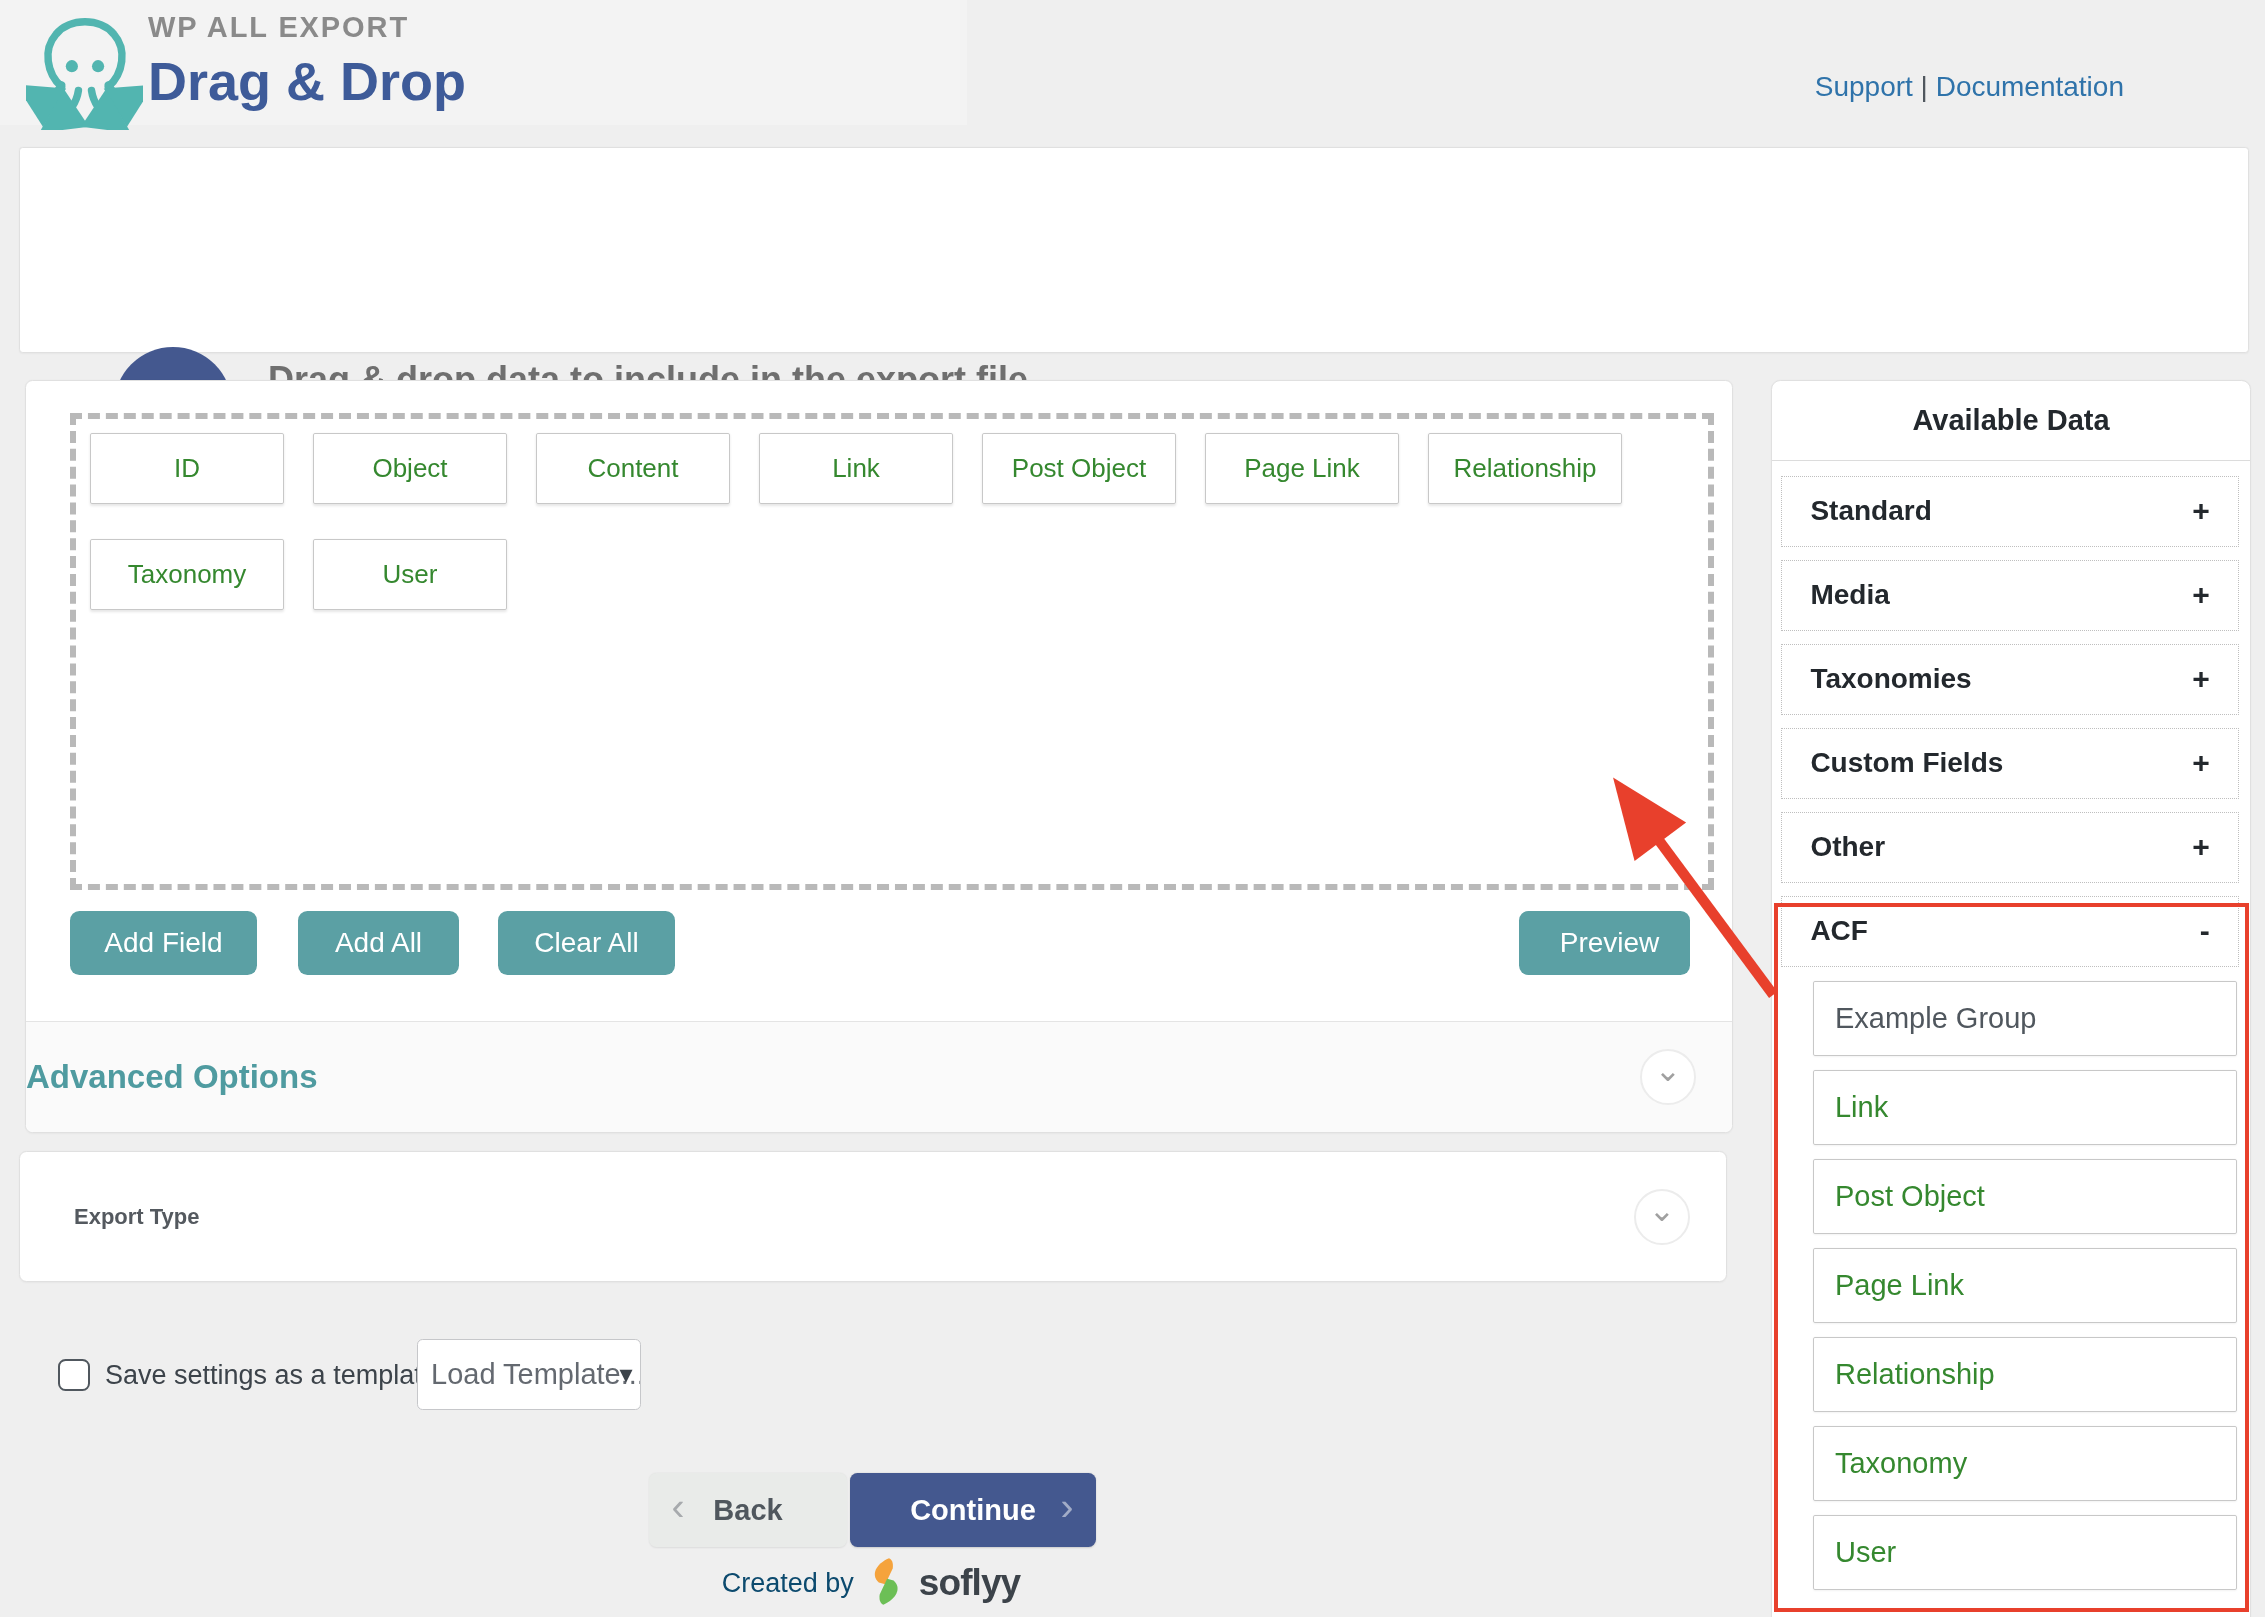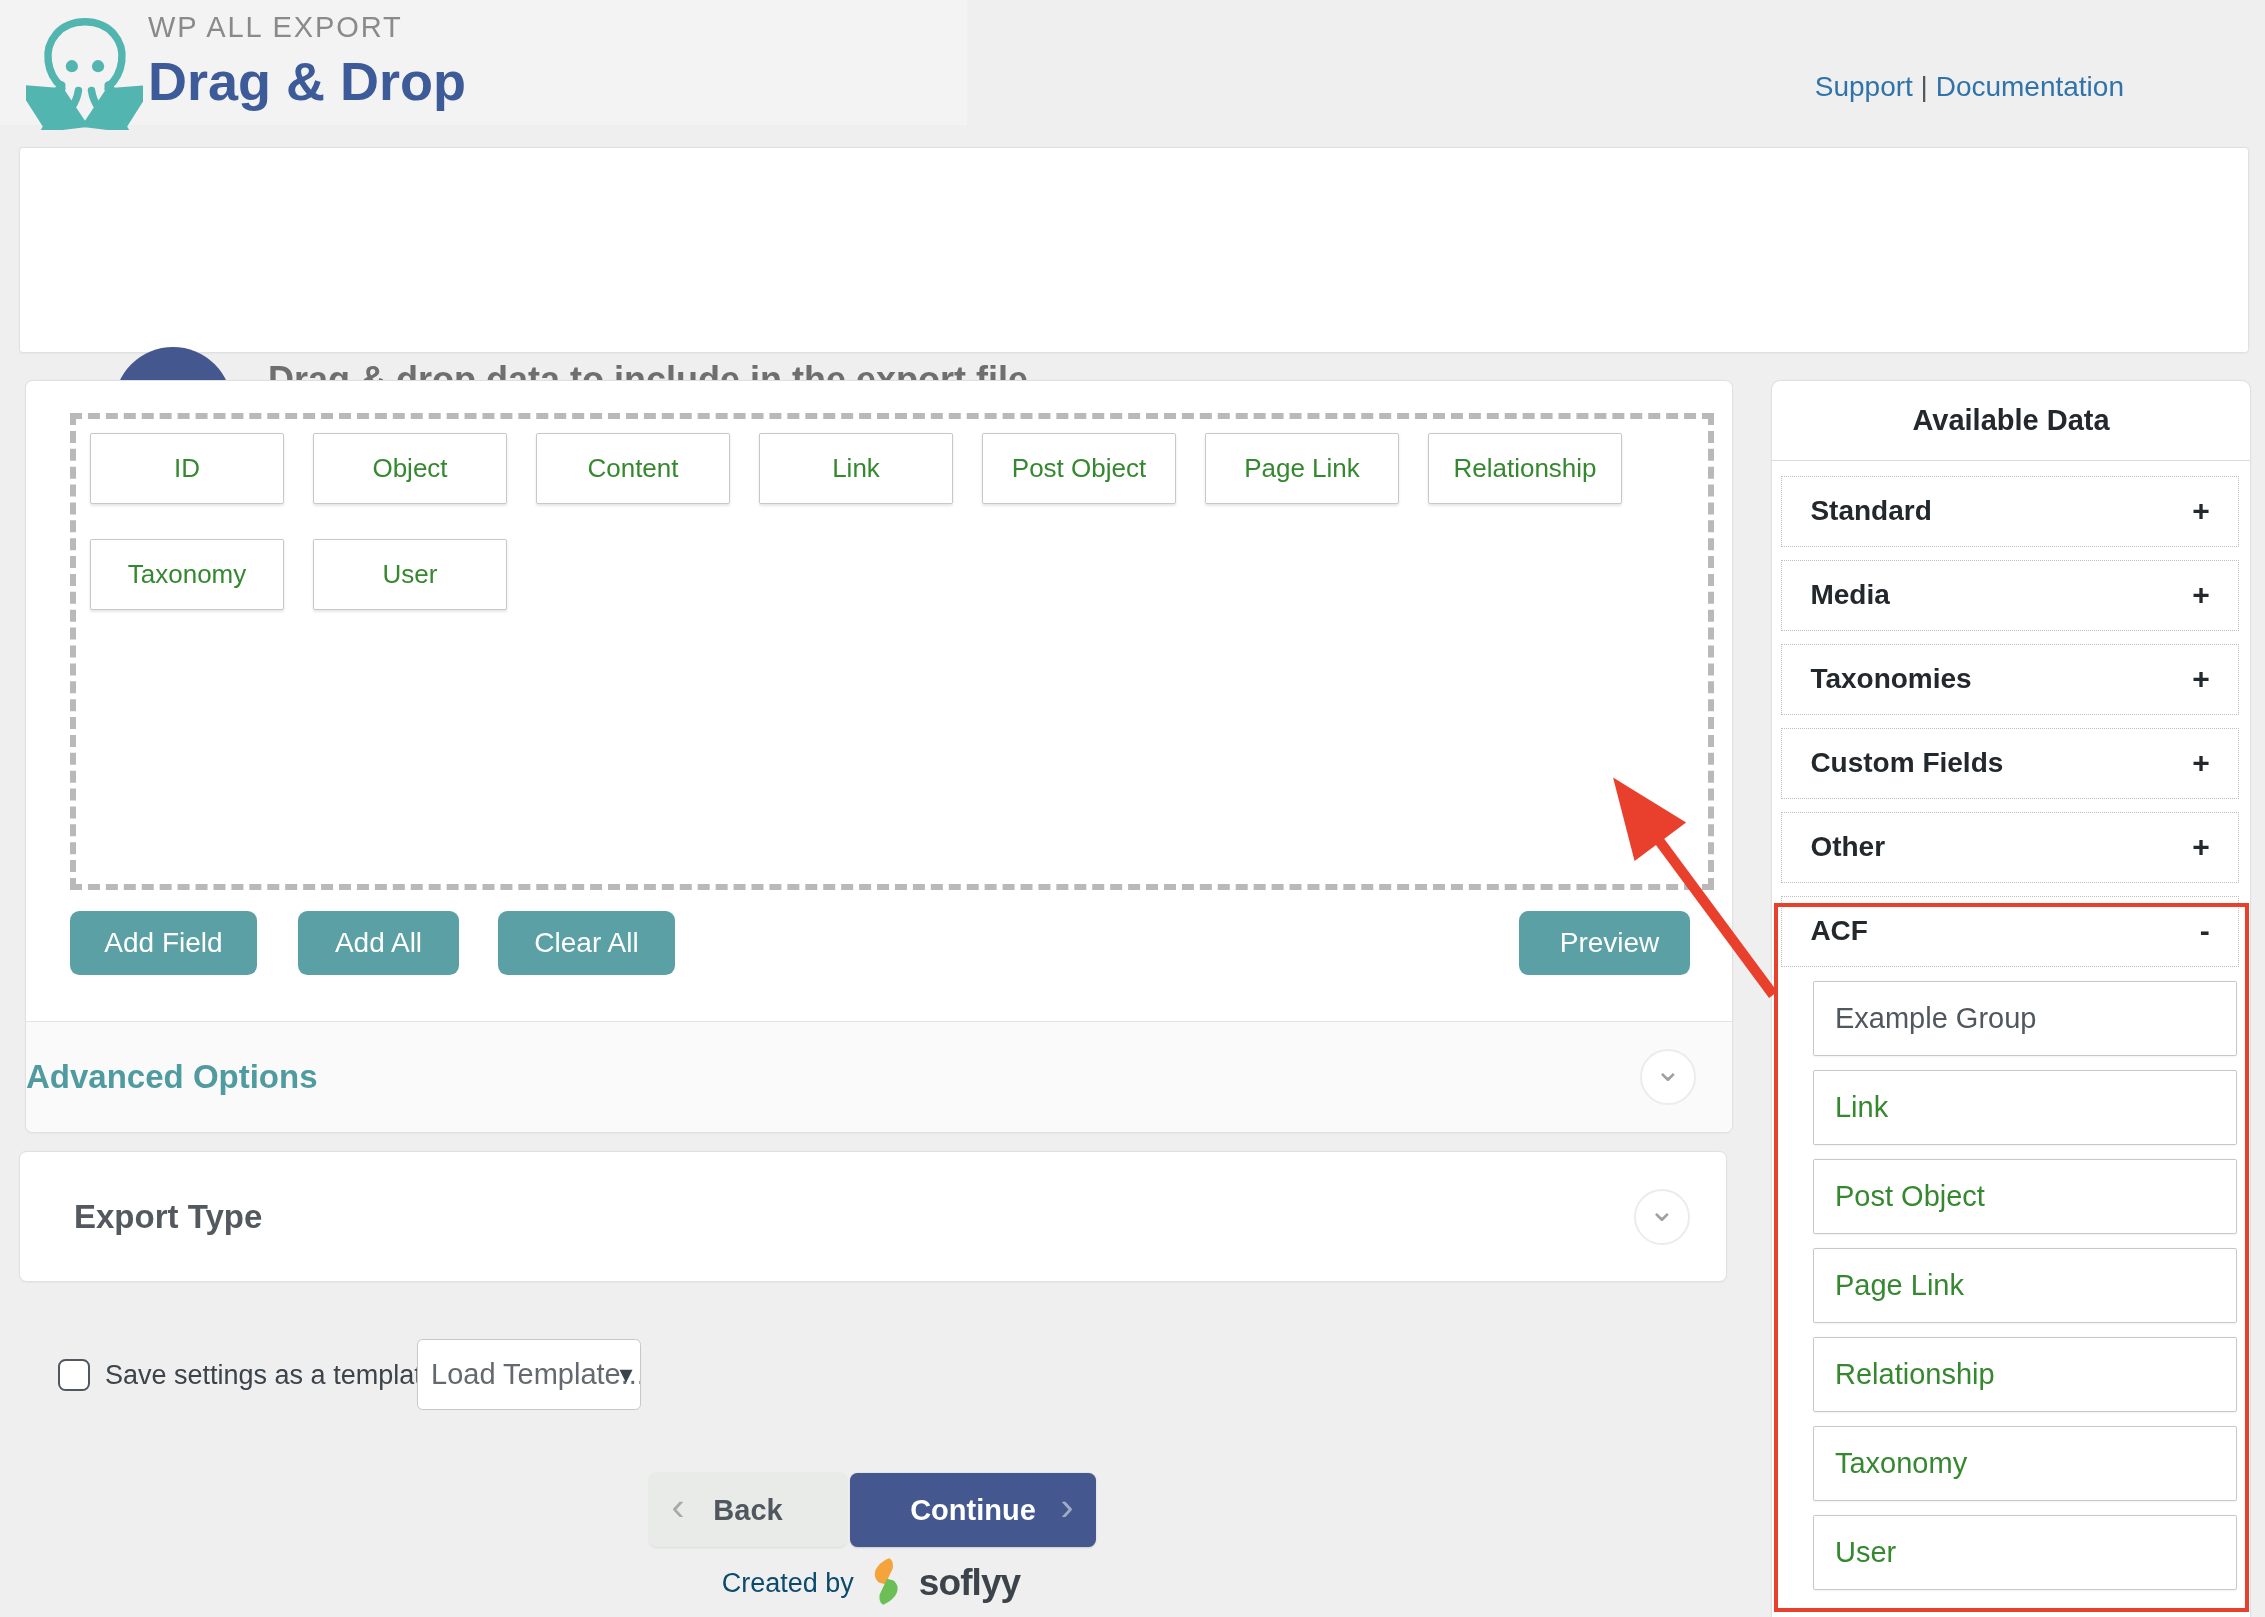--- a/index.html
+++ b/index.html
@@ -9,21 +9,21 @@
     font-family:"Liberation Sans", sans-serif;
     -webkit-font-smoothing:antialiased;
   }
   .abs{position:absolute;}
   .panel{background:#fff;border:0.9px solid #e0e0e0;box-shadow:0 0.9px 1.9px rgba(0,0,0,.04);}
 
   
   .header-lightbox{left:0;top:0;width:967px;height:125px;background:#f3f3f3;}
   .logo-wrap{left:26px;top:7.5px;width:117px;height:122px;}
   .brand-text{left:148px;top:11.2px;}
-  .brand-top{font-size:29px;letter-spacing:1.9px;color:#8a8a8a;font-weight:400;}
+  .brand-top{font-size:29px;letter-spacing:1.9px;color:#8a8a8a;font-weight:700;}
   .brand-name{font-size:54px;font-weight:bold;color:#3e5b99;margin-top:5.6px;}
   .header-links{right:141px;top:71px;font-size:28px;color:#50575e;}
   .header-links a{color:#2f73aa;text-decoration:none;cursor:pointer;}
 
   
   .banner{left:19px;top:147px;width:2228px;height:204px;border-radius:3.7px;}
   .banner-icon{position:absolute;left:94px;top:199px;width:118px;height:118px;border-radius:50%;background:#44588f;
     display:flex;align-items:center;justify-content:center;}
   .banner-text{position:absolute;left:248px;top:194px;}
   .banner-line1{font-size:41px;font-weight:bold;color:#3e5b99;}
@@ -43,21 +43,21 @@
   .advanced-strip{position:absolute;left:0;right:0;bottom:0;height:110px;background:#fafafa;
     border-top:1.9px solid #e4e4e4;border-radius:0 0 7.5px 7.5px;display:flex;align-items:center;}
   .advanced-label{font-size:33px;font-weight:bold;color:#4f9ba0;}
   .chev-circle{position:absolute;right:36px;top:50%;transform:translateY(-50%);width:52px;height:52px;border-radius:50%;
     border:2.8px solid #ececec;background:#fff;display:flex;align-items:center;justify-content:center;
     color:#a0a0a0;font-size:32px;line-height:1;cursor:pointer;}
   .chev-circle span{transform:translateY(-7.5px);}
 
   
   .export-panel{left:19px;top:1151px;width:1706px;height:129px;border-radius:7.5px;}
-  .export-label{position:absolute;left:54px;top:50%;transform:translateY(-50%);font-size:33px;font-weight:bold;color:#54595f;}
+  .export-label{position:absolute;left:54px;top:50%;transform:translateY(-50%);font-size:22px;font-weight:bold;color:#54595f;}
 
   
   .save-checkbox{left:58px;top:1359px;width:28px;height:28px;background:#fff;border:2.8px solid #50575e;border-radius:7.5px;cursor:pointer;}
   .save-label{left:105px;top:1360px;font-size:27px;color:#3c434a;cursor:default;}
   .load-select{left:417px;top:1339px;width:222px;height:69px;background:#fff;border:1.9px solid #c6c7ca;border-radius:5.6px;
     display:flex;align-items:center;cursor:pointer;overflow:hidden;}
   .load-select-text{margin-left:13px;font-size:29px;color:#646970;white-space:nowrap;}
   .load-caret{position:absolute;right:7.5px;top:50%;transform:translateY(-52%);font-size:26px;color:#3c434a;}
 
   

